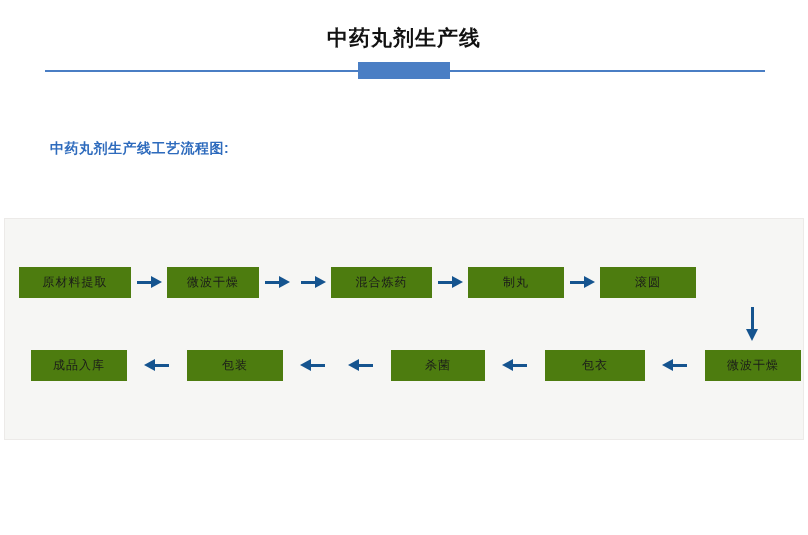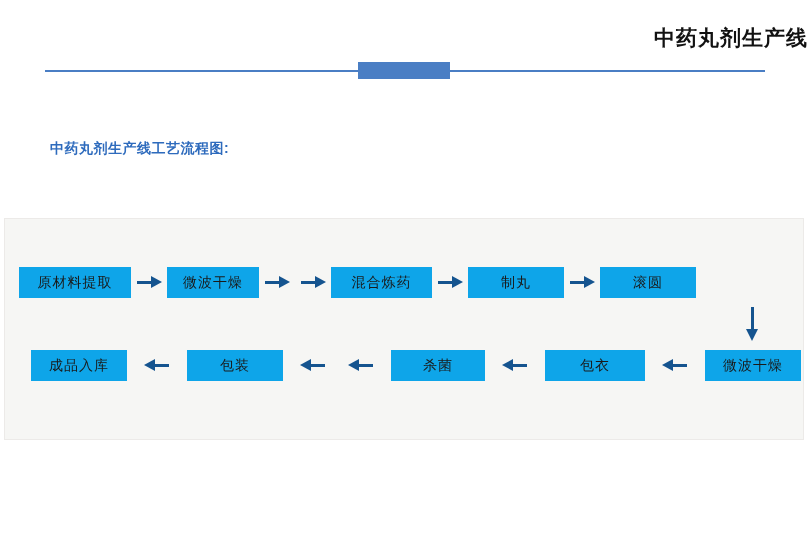--- a/index.html
+++ b/index.html
@@ -14,21 +14,21 @@
     font-family: "Liberation Sans", "DejaVu Sans", sans-serif;
     overflow: hidden;
   }
 
   
   .slide-title {
     position: absolute;
     top: 24px;
     left: 0;
     width: 808px;
-    text-align: right;
+    text-align: center;
     font-size: 21px;
     font-weight: bold;
     color: #111111;
     letter-spacing: 1px;
     line-height: 28px;
   }
   .title-rule {
     position: absolute;
     top: 70px;
     left: 45px;
@@ -73,23 +73,23 @@
     left: 0;
     width: 800px;
     height: 31px;
     display: flex;
     align-items: center;
   }
   .flow-row.row-1 { top: 48px; }
   .flow-row.row-2 { top: 131px; gap: 12px; }
 
   .node {
-    background: #0ea5e9;
+    background: #4d7c0f;
     color: #1a1a1a;
-    font-size: 14px;
+    font-size: 12px;
     height: 31px;
     line-height: 31px;
     text-align: center;
     white-space: nowrap;
     flex: 0 0 auto;
     letter-spacing: 1px;
   }
 
   .arrow-h {
     flex: 0 0 auto;

